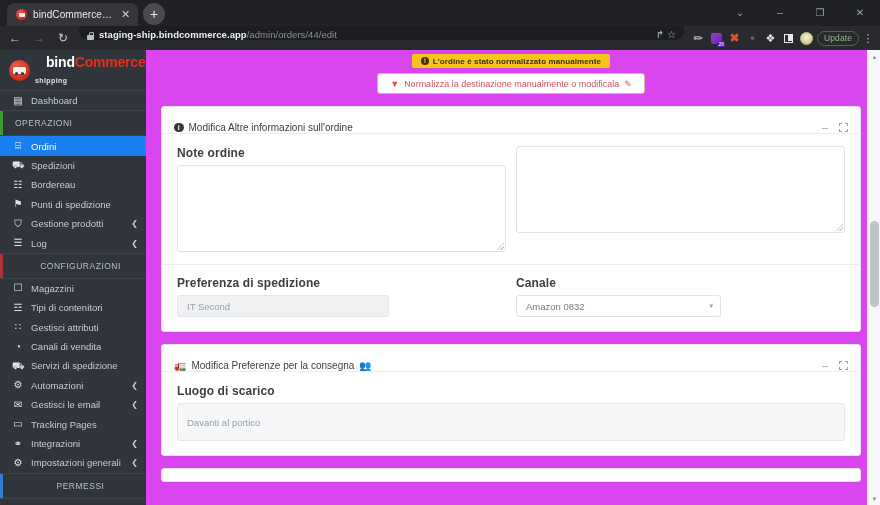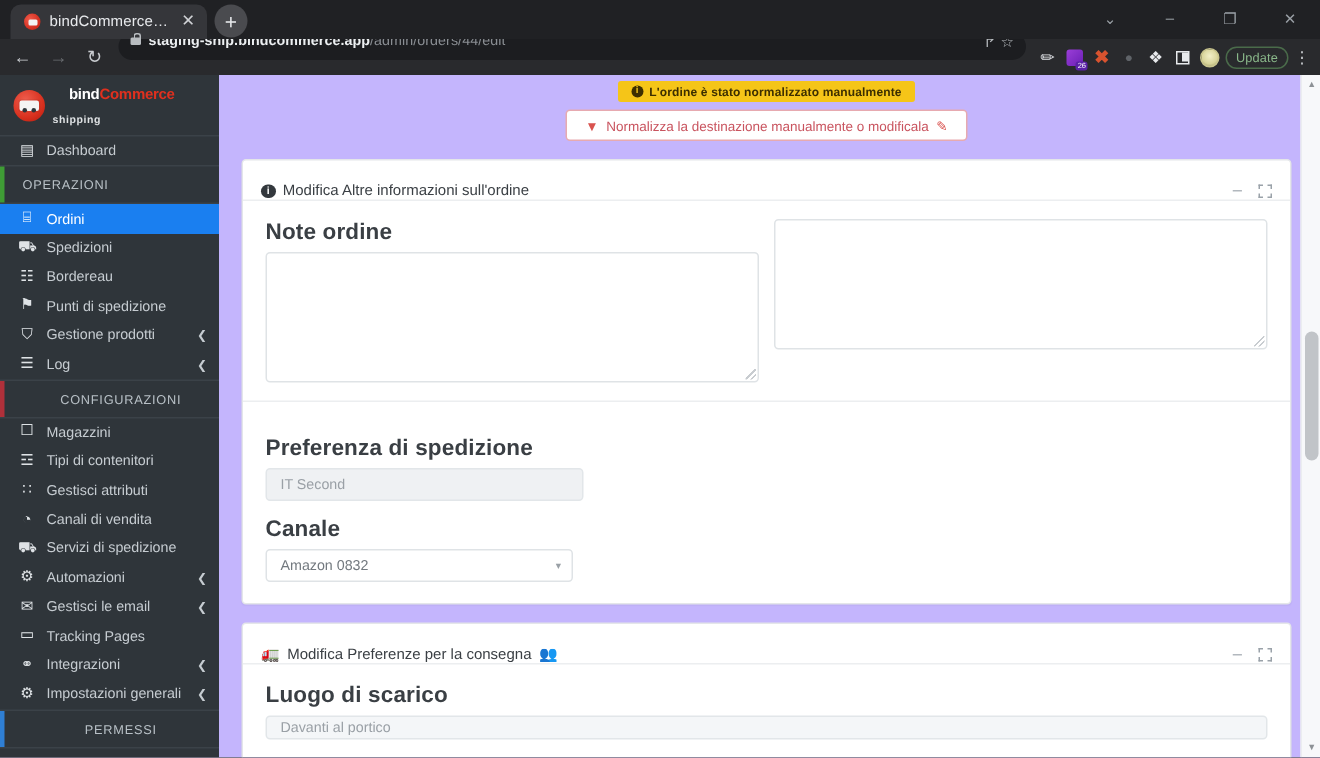--- a/index.html
+++ b/index.html
@@ -57,21 +57,21 @@
     height: 24px; background: #292a2d; display: flex; align-items: center;
     padding: 0 6px 0 4px; gap: 2px; flex: 0 0 24px;
   }
   .nav-btn {
     width: 22px; height: 22px; display: flex; align-items: center; justify-content: center;
     color: #c9ccd0; font-size: 12px; border-radius: 50%;
   }
   .nav-btn.disabled { color: #6a6d71; }
   .omnibox {
     flex: 1; height: 18px; background: #1c1d20; border-radius: 9px;
-    display: flex; align-items: flex-start; padding: 0 8px; gap: 5px;
+    display: flex; align-items: flex-end; padding: 0 8px; gap: 5px;
     margin: 0 5px 15px 3px; min-width: 0;
   }
   .lock-icon { width: 7px; height: 8px; position: relative; flex: 0 0 7px; }
   .lock-icon::before {
     content: ""; position: absolute; bottom: 0; left: 0; width: 7px; height: 5px;
     background: #b8bcc0; border-radius: 1px;
   }
   .lock-icon::after {
     content: ""; position: absolute; top: 0; left: 1.6px; width: 3.8px; height: 4px;
     border: 1.1px solid #b8bcc0; border-bottom: none; border-radius: 2px 2px 0 0;
@@ -129,21 +129,21 @@
     content: ""; position: absolute; left: 4px; top: 7.5px; width: 13px; height: 7px;
     background: #f4f4f4; border-radius: 1.5px;
     box-shadow: 0 0 0 1px rgba(0,0,0,.05);
   }
   .logo-mark::before {
     content: ""; position: absolute; left: 5.5px; top: 12.5px; width: 3px; height: 3px;
     border-radius: 50%; background: #2f353a; z-index: 2;
     box-shadow: 6px 0 0 0 #2f353a;
   }
   .logo-text { line-height: 1; }
-  .logo-line1 { font-size: 10px; font-weight: bold; letter-spacing: -.2px; padding-left: 11px; }
+  .logo-line1 { font-size: 14px; font-weight: bold; letter-spacing: -.2px; padding-left: 11px; }
   .logo-bind { color: #ffffff; }
   .logo-commerce { color: #e0301e; }
   .logo-line2 {
     font-size: 7px; color: #dfe2e4; text-align: right; letter-spacing: .4px;
     margin-top: 1px; font-weight: bold;
   }
 
   .nav-section-title {
     font-size: 8.5px; color: #b8c0c6; letter-spacing: .5px; padding: 7px 0 7px 12px;
     border-left: 3px solid transparent; position: relative; font-weight: normal;
@@ -161,21 +161,21 @@
   .nav-ic {
     width: 12px; flex: 0 0 12px; text-align: center; font-size: 10px;
     color: #dfe3e6; line-height: 1;
   }
   .nav-item.active .nav-ic { color: #fff; }
   .nav-label { white-space: nowrap; overflow: hidden; text-overflow: ellipsis; }
   .nav-caret { margin-left: auto; font-size: 8px; color: #c6ccd1; }
 
   
   .main {
-    flex: 1; background: #c4b5fd; overflow: hidden; position: relative;
+    flex: 1; background: #d946ef; overflow: hidden; position: relative;
     padding: 0 16px 0 12px;
   }
   .main-inner { width: 700px; margin: 0 auto; padding-top: 4px; }
 
   .alert-row { display: flex; flex-direction: column; align-items: center; gap: 5px; }
   .badge-warn {
     background: #f5c518; color: #3d2f00; font-size: 8px; font-weight: bold;
     padding: 2.5px 9px; border-radius: 2px; display: inline-flex; align-items: center; gap: 4px;
     letter-spacing: .1px;
   }
@@ -220,42 +220,42 @@
   }
   .tool-exp i:nth-child(1){ left:0; top:0; border-right:none; border-bottom:none; }
   .tool-exp i:nth-child(2){ right:0; top:0; border-left:none; border-bottom:none; }
   .tool-exp i:nth-child(3){ left:0; bottom:0; border-right:none; border-top:none; }
   .tool-exp i:nth-child(4){ right:0; bottom:0; border-left:none; border-top:none; }
 
   .card-body { padding: 12px 15px 14px 15px; }
   .row2 { display: flex; gap: 10px; }
   .col { flex: 1; min-width: 0; }
   .field-label {
-    font-size: 15px; font-weight: bold; color: #3a3f44; margin-bottom: 5px; display: block;
+    font-size: 12px; font-weight: bold; color: #3a3f44; margin-bottom: 5px; display: block;
     letter-spacing: .1px;
   }
   .ta {
     width: 100%; height: 87px; border: 1px solid #dfe3e6; border-radius: 3px;
     background: #fff; position: relative;
   }
   .ta::after {
     content: ""; position: absolute; right: 1.5px; bottom: 1.5px; width: 7px; height: 7px;
     background:
       linear-gradient(135deg, transparent 0 45%, #c8ccd0 45% 55%, transparent 55% 100%),
       linear-gradient(135deg, transparent 0 70%, #c8ccd0 70% 80%, transparent 80% 100%);
   }
   .divider { height: 1px; background: #eceef0; margin: 12px -15px 0 -15px; }
 
   .inp-disabled {
     width: 100%; height: 22px; border: 1px solid #e2e6e9; border-radius: 3px;
     background: #eff1f3; color: #9aa0a6; font-size: 9.5px;
     display: flex; align-items: center; padding: 0 9px;
   }
   .inp-plain {
-    width: 100%; height: 16px; border: 1px solid #e2e6e9; border-radius: 3px;
+    width: 100%; height: 38px; border: 1px solid #e2e6e9; border-radius: 3px;
     background: #f4f6f8; color: #9aa0a6; font-size: 9.5px;
     display: flex; align-items: center; padding: 0 9px;
   }
   .select {
     width: 100%; height: 22px; border: 1px solid #dfe3e6; border-radius: 3px;
     background: #fff; color: #73797f; font-size: 9.5px;
     display: flex; align-items: center; padding: 0 7px 0 9px;
   }
   .select .caret { margin-left: auto; color: #9aa0a6; font-size: 7px; }
 
@@ -468,21 +468,21 @@
             <div class="row2">
               <div class="col">
                 <span class="field-label">Note ordine</span>
                 <div class="ta"></div>
               </div>
               <div class="col">
                 <div class="ta"></div>
               </div>
             </div>
             <div class="divider"></div>
-            <div class="row2" style="margin-top:22px;flex-direction:column;">
+            <div class="row2" style="margin-top:11px;">
               <div class="col">
                 <div class="field-wrap-narrow">
                   <span class="field-label">Preferenza di spedizione</span>
                   <div class="inp-disabled">IT Second</div>
                 </div>
               </div>
               <div class="col">
                 <div class="field-wrap-mid">
                   <span class="field-label">Canale</span>
                   <div class="select">

